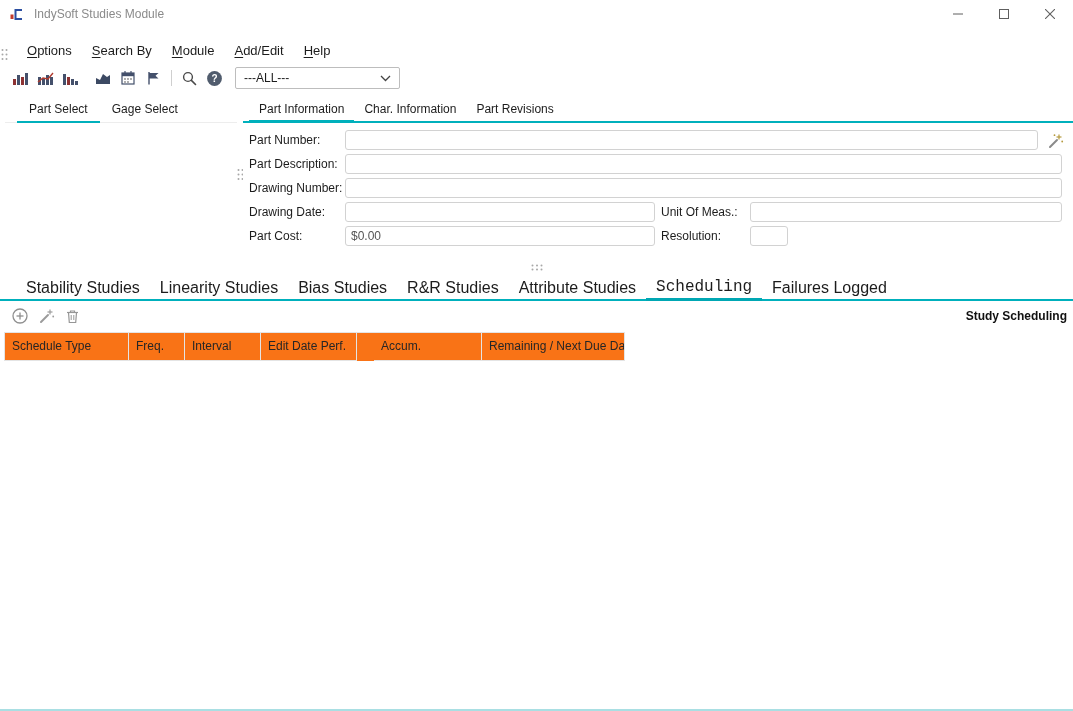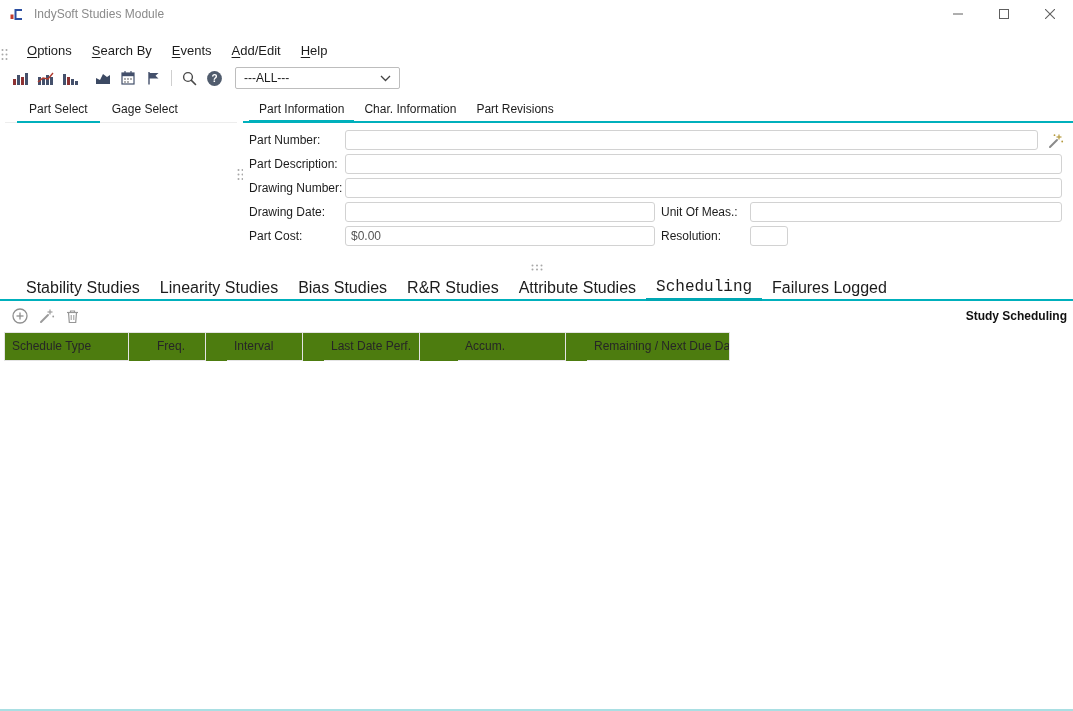--- a/index.html
+++ b/index.html
@@ -53,21 +53,21 @@
   .bottom-tabs { position:absolute; top:276px; left:0; right:0; height:25px; display:flex; border-bottom:2px solid #00b0bc; padding-left:16px; background:#fff; }
   .btab { padding:0 10px; line-height:23px; font-size:16px; color:#1c1c1c; white-space:nowrap; }
   .btab.active { border-bottom:3px solid #00a7b3; margin-bottom:-2px;font-family:Liberation Mono, monospace; }
 
   
   .sched-toolbar { position:absolute; top:303px; left:0; right:0; height:26px; display:flex; align-items:center; padding:0 6px 0 10px; background:#fff; }
   .sched-btn { width:20px; height:20px; display:flex; align-items:center; justify-content:center; margin-right:6px; }
   .sched-title { margin-left:auto; font-size:12px; font-weight:bold; color:#111; }
 
   
-  .grid-header { position:absolute; top:332px; left:4px; display:flex; height:29px; border-top:1px solid #e4e4e4; border-left:1px solid #e4e4e4; background:#4d7c0f;gap:21px; }
+  .grid-header { position:absolute; top:332px; left:4px; display:flex; height:29px; border-top:1px solid #e4e4e4; border-left:1px solid #e4e4e4; background:#f97316; }
   .gh-cell { border-right:1px solid #e4e4e4; border-bottom:1px solid #e4e4e4; padding-left:7px; line-height:27px; font-size:12px; color:#262626; white-space:nowrap; overflow:hidden; }
   .gh-cell:nth-child(1){ width:124px; }
   .gh-cell:nth-child(2){ width:56px; }
   .gh-cell:nth-child(3){ width:76px; }
   .gh-cell:nth-child(4){ width:96px; }
   .gh-cell:nth-child(5){ width:108px;margin-left:17px; }
   .gh-cell:nth-child(6){ width:143px; }
 
   .grid-body { position:absolute; top:361px; left:0; right:0; bottom:2px; background:#fff; }
   .bottom-line { position:absolute; bottom:0; left:0; right:0; height:2px; background:#a9dfe3; }
@@ -109,21 +109,21 @@
         <circle cx="2.5" cy="2" r="1" fill="#a8a8a8"></circle>
           <circle cx="6.5" cy="2" r="1" fill="#a8a8a8"></circle>
         <circle cx="2.5" cy="6.5" r="1" fill="#a8a8a8"></circle>
           <circle cx="6.5" cy="6.5" r="1" fill="#a8a8a8"></circle>
         <circle cx="2.5" cy="11" r="1" fill="#a8a8a8"></circle>
           <circle cx="6.5" cy="11" r="1" fill="#a8a8a8"></circle>
       </svg>
     </span>
     <span class="menu-item">Options</span>
     <span class="menu-item">Search By</span>
-    <span class="menu-item">Events</span>
+    <span class="menu-item">Module</span>
     <span class="menu-item">Add/Edit</span>
     <span class="menu-item">Help</span>
   </div>
 
   <div class="toolbar">
     <div class="tb-btn">
       <svg width="17" height="16" viewBox="0 0 17 16">
         <rect x="1" y="9" width="3" height="6" fill="#8d3232"></rect>
         <rect x="5" y="5" width="3" height="10" fill="#44506b"></rect>
         <rect x="9" y="7" width="3" height="8" fill="#8d3232"></rect>
@@ -293,21 +293,21 @@
         <line x1="9.8" y1="7" x2="9.8" y2="12" stroke="#969696" stroke-width="1"></line>
       </svg>
     </div>
     <div class="sched-title">Study Scheduling</div>
   </div>
 
   <div class="grid-header">
     <div class="gh-cell">Schedule Type</div>
     <div class="gh-cell">Freq.</div>
     <div class="gh-cell">Interval</div>
-    <div class="gh-cell">Last Date Perf.</div>
+    <div class="gh-cell">Edit Date Perf.</div>
     <div class="gh-cell">Accum.</div>
     <div class="gh-cell">Remaining / Next Due Da</div>
   </div>
 
   <div class="grid-body"></div>
 
   <div class="bottom-line"></div>
 
 </div>
 

